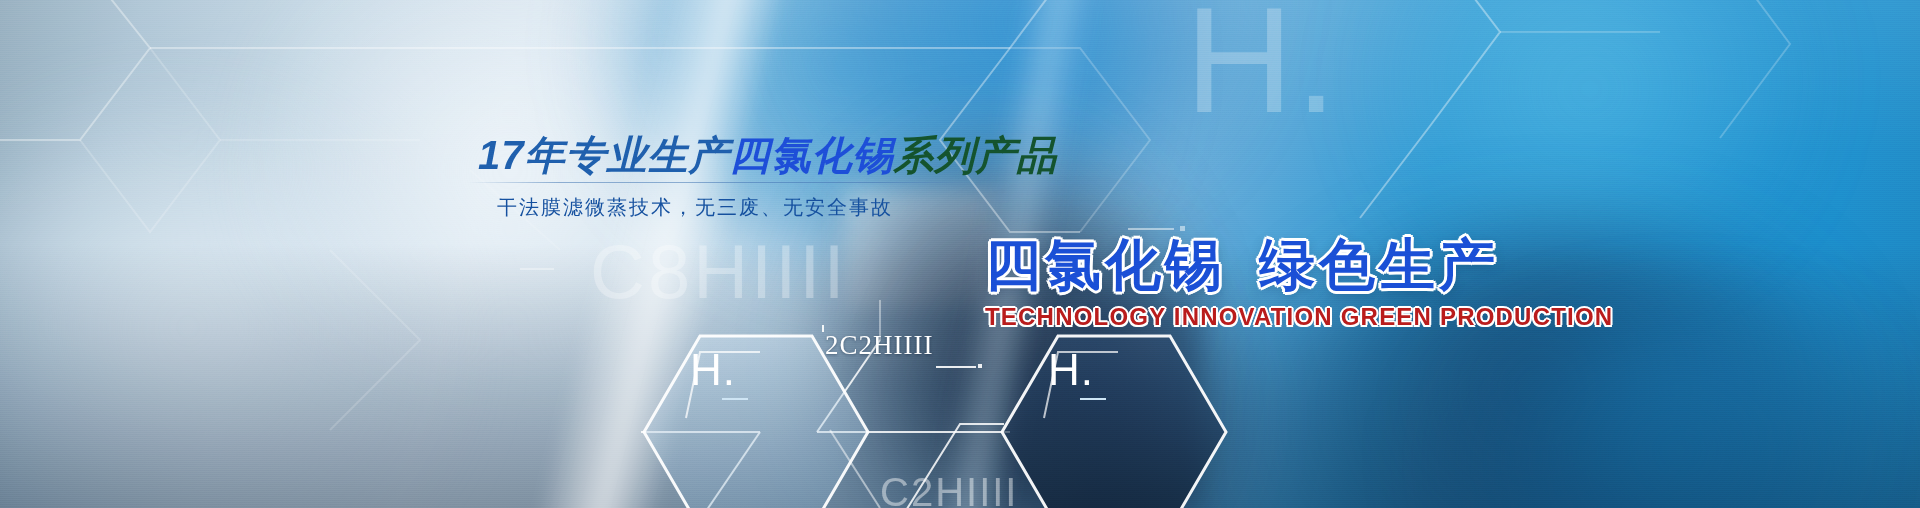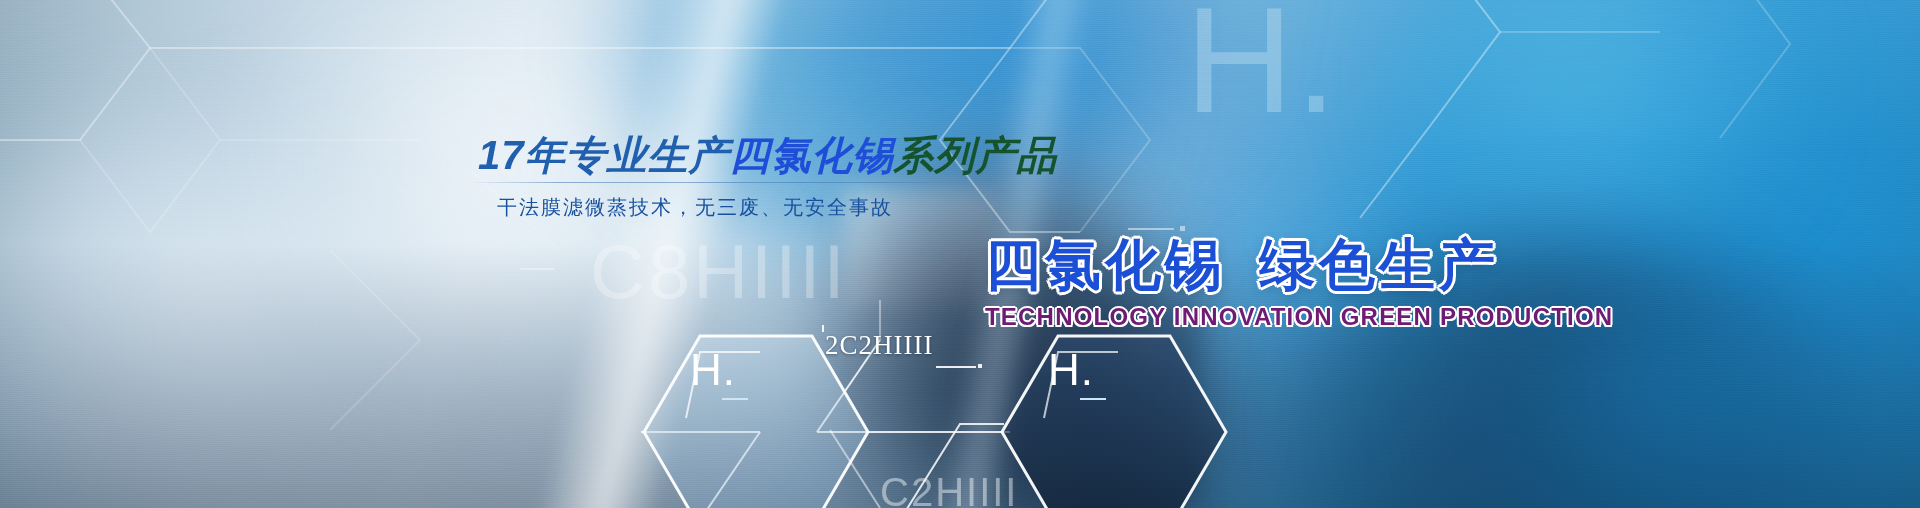--- a/index.html
+++ b/index.html
@@ -130,21 +130,21 @@
       -2px -2px 0 #ffffff,  2px -2px 0 #ffffff,
       -2px  2px 0 #ffffff,  2px  2px 0 #ffffff,
       -3px  0   0 #ffffff,  3px  0   0 #ffffff,
        0   -3px 0 #ffffff,  0    3px 0 #ffffff,
        0 4px 12px rgba(12,40,80,.35);
   }
   #slogan .gap{display:inline-block;width:34px;}
   #slogan-en{
     position:absolute;left:985px;top:303px;
     font-size:24px;font-weight:700;letter-spacing:1.2px;white-space:nowrap;
-    color:#701a75;
+    color:#b91c1c;
     font-family:"Liberation Sans","DejaVu Sans",sans-serif;
     text-shadow:
       -1.5px -1.5px 0 #ffffff, 1.5px -1.5px 0 #ffffff,
       -1.5px  1.5px 0 #ffffff, 1.5px  1.5px 0 #ffffff,
       -2px 0 0 #ffffff, 2px 0 0 #ffffff, 0 -2px 0 #ffffff, 0 2px 0 #ffffff;
   }
 
   
   #grain{opacity:.10;mix-blend-mode:overlay;
     background-image:repeating-linear-gradient(0deg,rgba(255,255,255,.25) 0 1px,rgba(0,0,0,.12) 1px 2px);}

